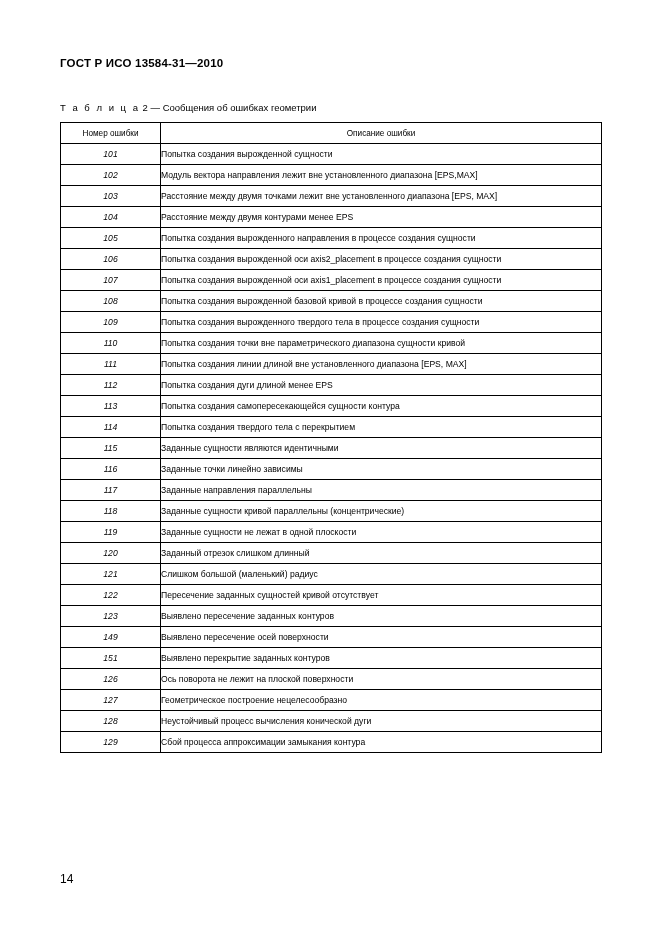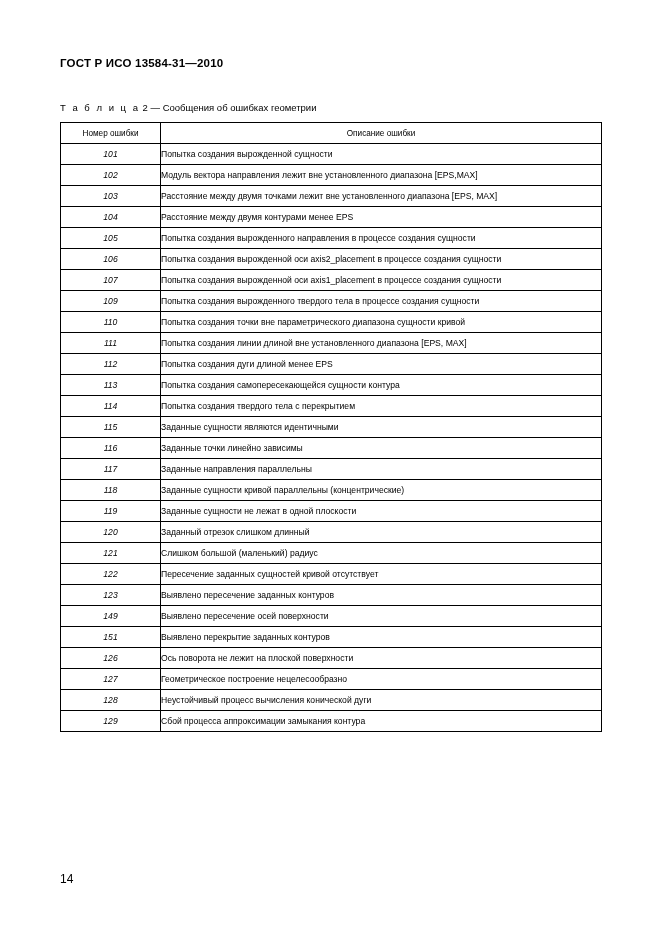--- a/index.html
+++ b/index.html
@@ -126,20 +126,24 @@
         </tr>
         <tr>
           <td class="num">106</td>
           <td class="desc">Попытка создания вырожденной оси axis2_placement в процессе создания сущности</td>
         </tr>
         <tr>
           <td class="num">107</td>
           <td class="desc">Попытка создания вырожденной оси axis1_placement в процессе создания сущности</td>
         </tr>
         <tr>
+          <td class="num">108</td>
+          <td class="desc">Попытка создания вырожденной базовой кривой в процессе создания сущности</td>
+        </tr>
+        <tr>
           <td class="num">109</td>
           <td class="desc">Попытка создания вырожденного твердого тела в процессе создания сущности</td>
         </tr>
         <tr>
           <td class="num">110</td>
           <td class="desc">Попытка создания точки вне параметрического диапазона сущности кривой</td>
         </tr>
         <tr>
           <td class="num">111</td>
           <td class="desc">Попытка создания линии длиной вне установленного диапазона [EPS, MAX]</td>

